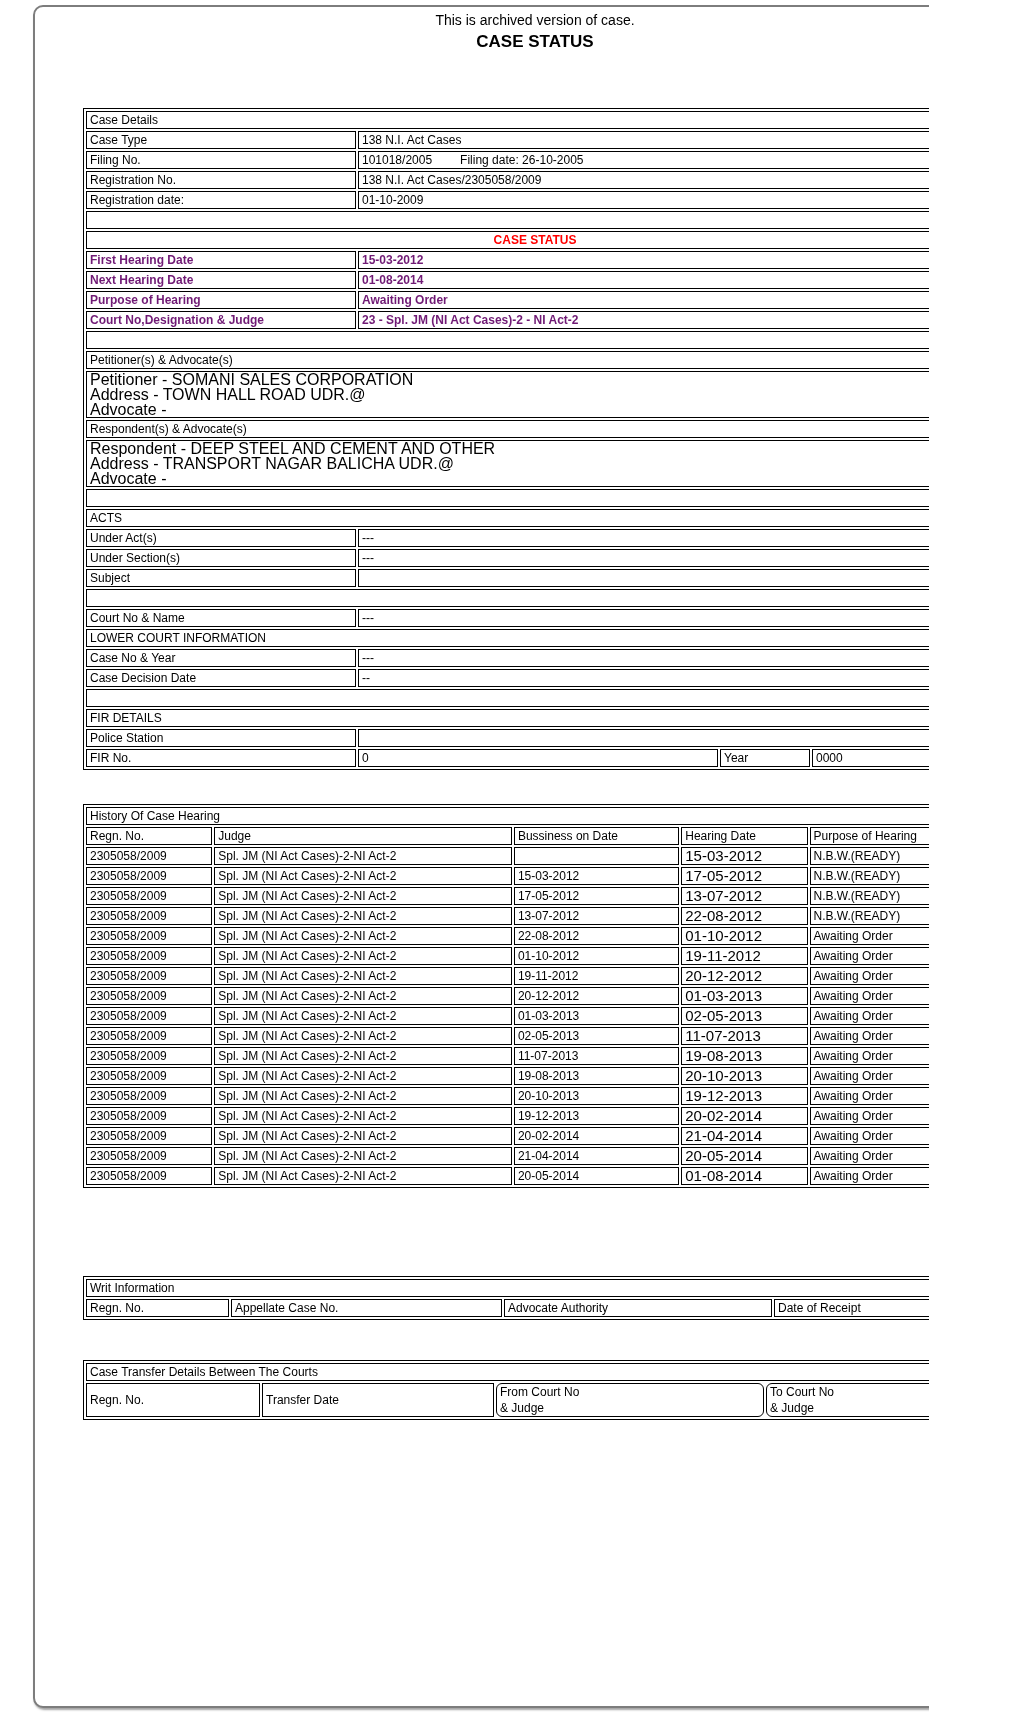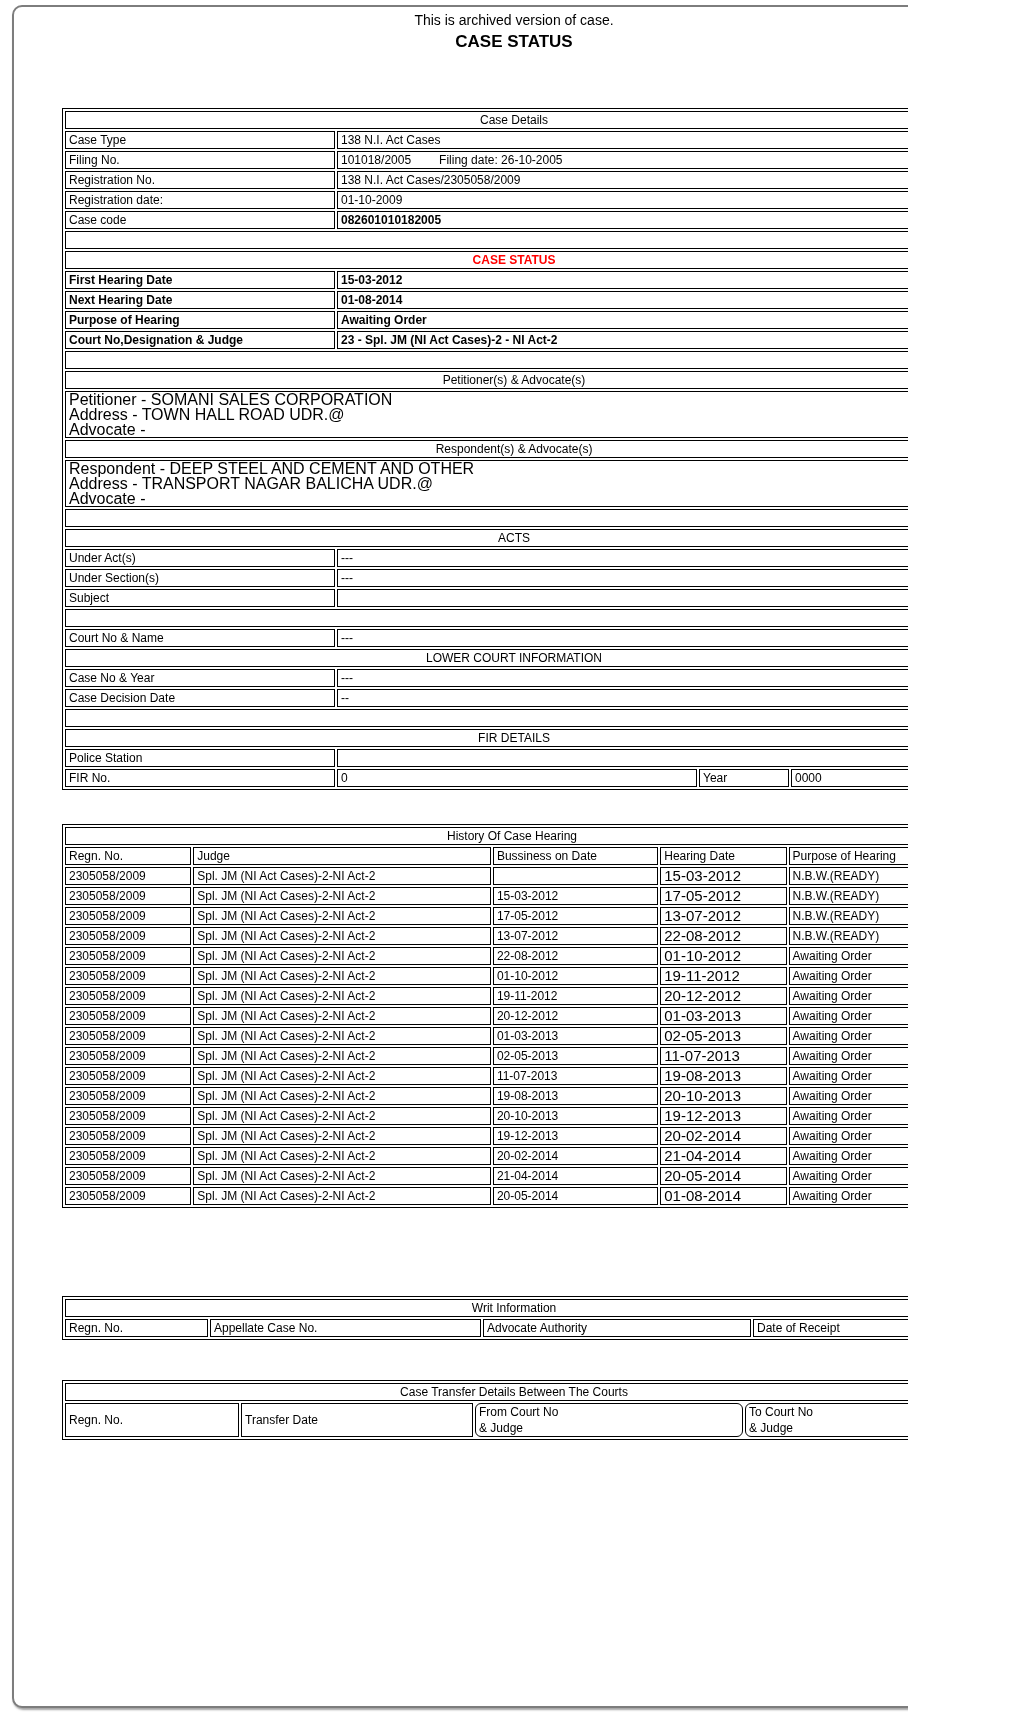--- a/index.html
+++ b/index.html
@@ -7,20 +7,21 @@
     padding: 0;
     background: #ffffff;
     font-family: "Liberation Sans", "DejaVu Sans", sans-serif;
     color: #000000;
   }
   .page {
     width: 908px;
     height: 1724px;
     position: relative;
     overflow: hidden;
+    margin-left: 21px;
   }
   .card {
     box-sizing: border-box;
     position: absolute;
     left: 12px;
     top: 5px;
     width: 1004px;
     height: 1703px;
     background: #ffffff;
     border: 2px solid #7d7d7d;
@@ -52,24 +53,24 @@
   table.tbl td {
     border: 1px solid #000000;
     font-size: 12px;
     line-height: 14px;
     height: 16px;
     padding: 0 3px;
     vertical-align: middle;
     overflow: hidden;
     white-space: nowrap;
   }
-  td.sec-hdr { text-align: center; }
+  td.sec-hdr { }
   td.spacer { height: 26px; border: 1px solid #000; }
   .red-sec td {
-    color: #000000;
+    color: #701a75;
     font-weight: bold;
   }
   td.red-hdr {
     color: #ff0000;
     font-weight: bold;
     text-align: center;
   }
   td.bold { font-weight: bold; }
   .val2 { margin-left: 28px; }
   td.party-cell {
@@ -125,24 +126,20 @@
         <td colspan="3"><span>101018/2005</span><span class="val2">Filing date: 26-10-2005</span></td>
       </tr>
       <tr>
         <td>Registration No.</td>
         <td colspan="3">138 N.I. Act Cases/2305058/2009</td>
       </tr>
       <tr>
         <td>Registration date:</td>
         <td colspan="3">01-10-2009</td>
       </tr>
-      <tr>
-        <td>Case code</td>
-        <td colspan="3" class="bold">082601010182005</td>
-      </tr>
 
       <tr>
             <td class="spacer" colspan="4"></td>
           </tr>
 
       <tr>
         <td class="red-hdr" colspan="4">CASE STATUS</td>
       </tr>
       <tr class="red-sec">
         <td>First Hearing Date</td>

